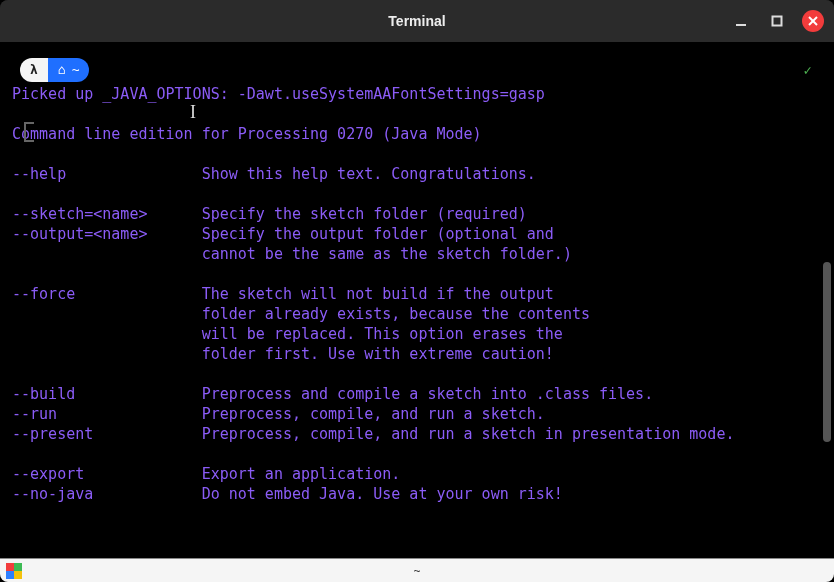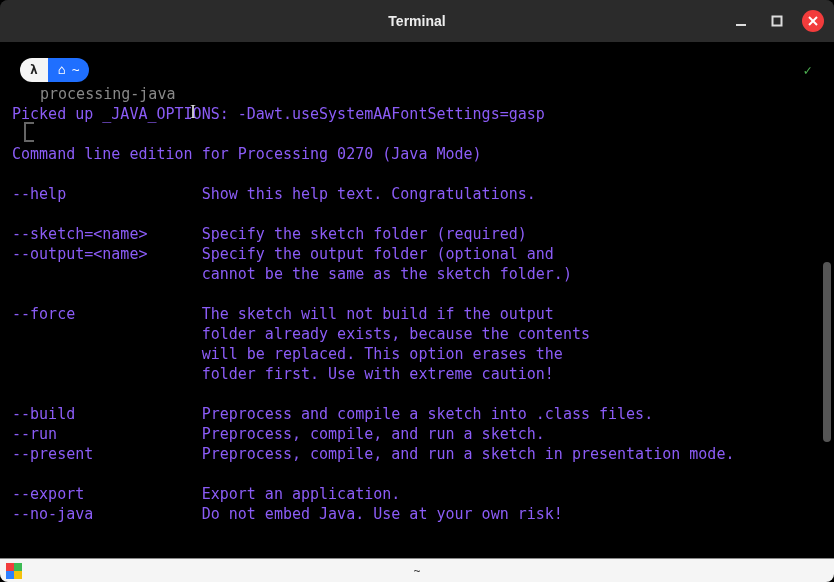--- a/index.html
+++ b/index.html
@@ -209,23 +209,20 @@
           <div class="pill-left">
             <span>λ</span>
           </div>
           <div class="pill-right">
             <span>⌂</span>
             <span>~</span>
           </div>
         </div>
         <span class="check">✓</span>
       </div>
-      <div class="cmd-row">
-        <span>processing-java</span>
-      </div>
       <div class="output">Picked up _JAVA_OPTIONS: -Dawt.useSystemAAFontSettings=gasp
 
 Command line edition for Processing 0270 (Java Mode)
 
 --help               Show this help text. Congratulations.
 
 --sketch=&lt;name&gt;      Specify the sketch folder (required)
 --output=&lt;name&gt;      Specify the output folder (optional and
                      cannot be the same as the sketch folder.)
 

